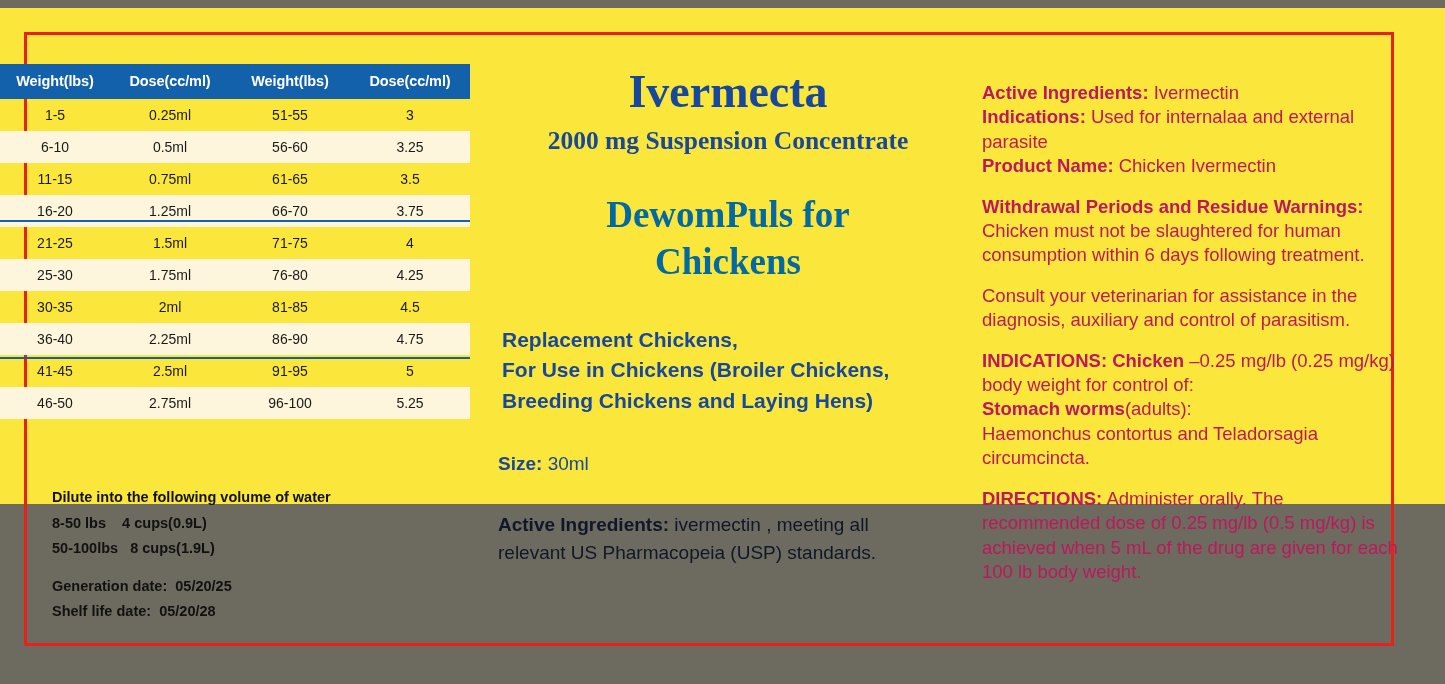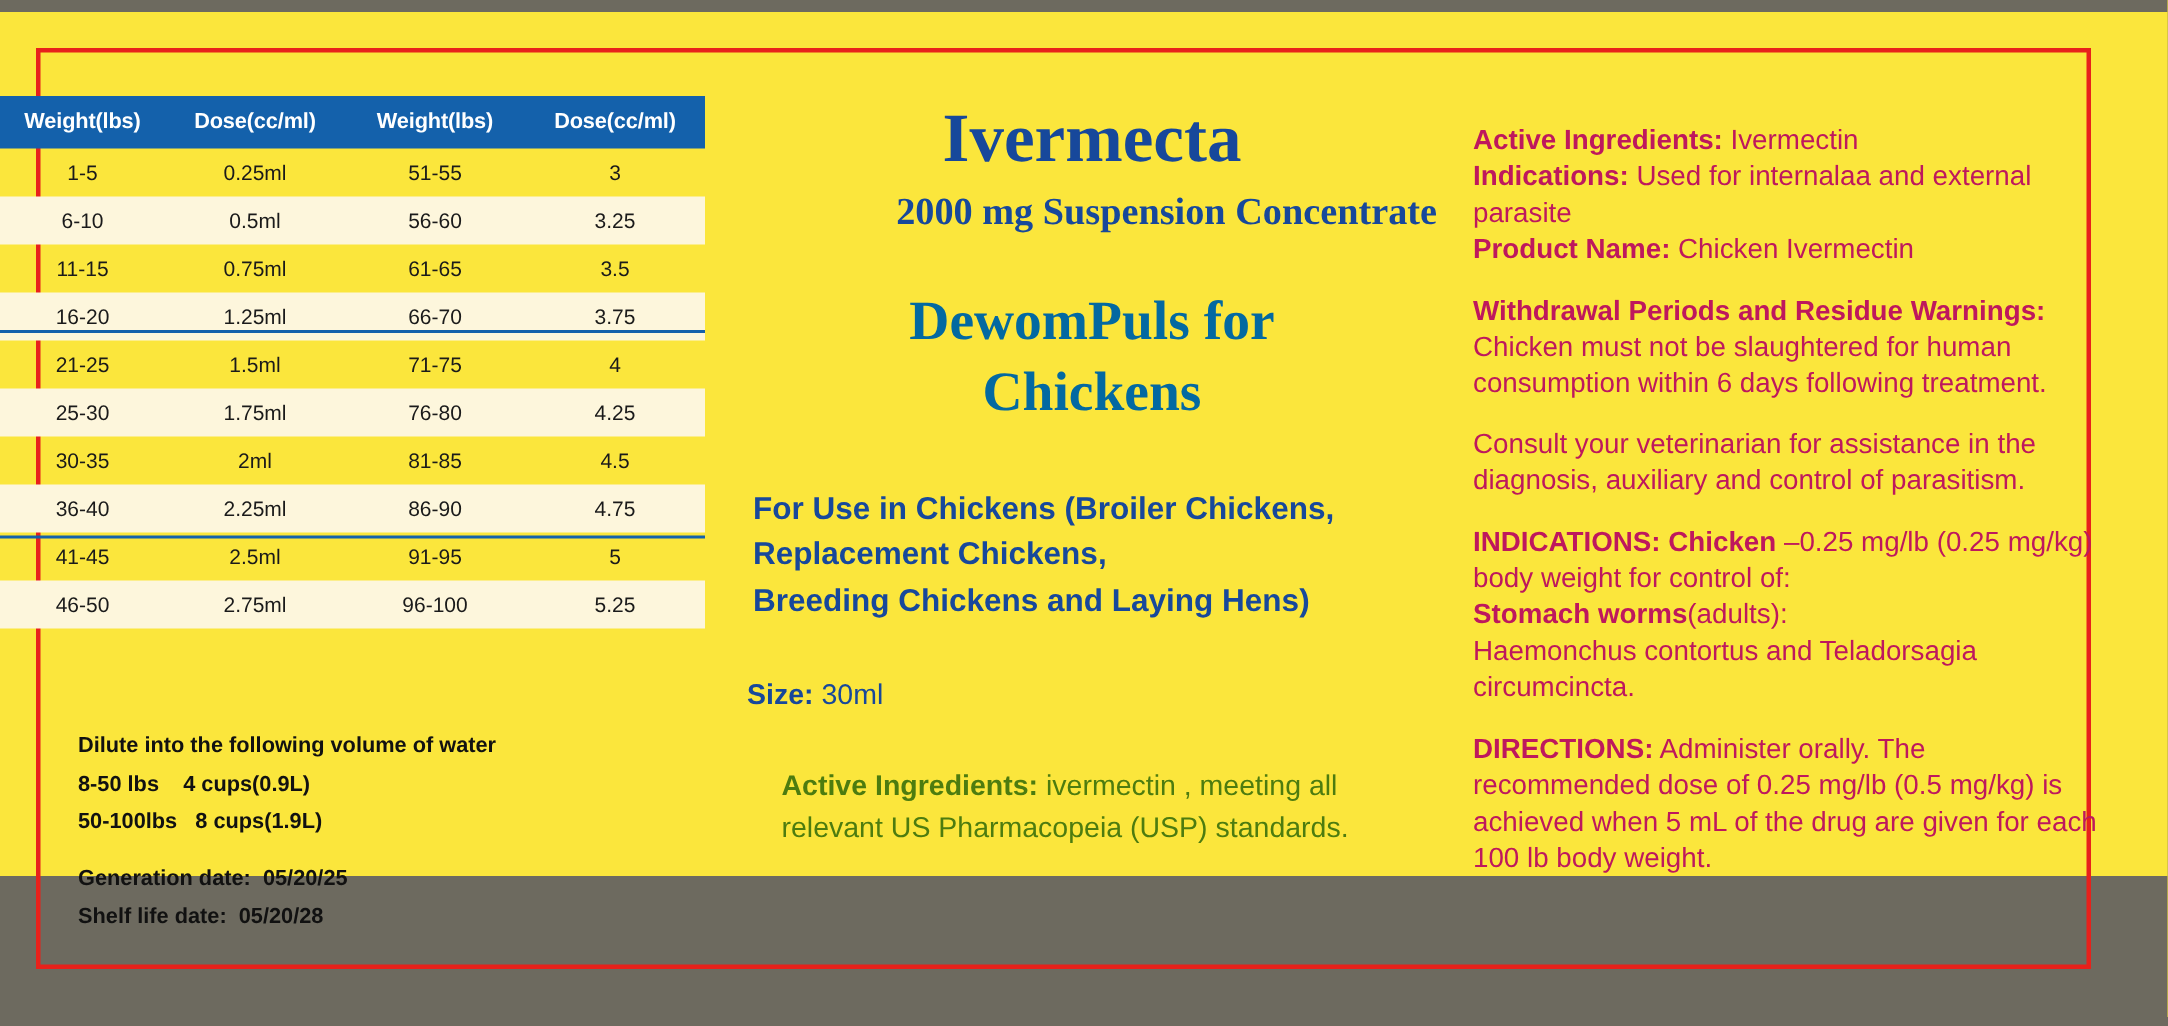--- a/index.html
+++ b/index.html
@@ -11,21 +11,21 @@
     height: 684px;
     background: #6d6a5f;
     font-family: "Liberation Sans", sans-serif;
     overflow: hidden;
   }
   .label-canvas {
     position: absolute;
     left: 0;
     top: 8px;
     width: 1445px;
-    height: 576px;
+    height: 496px;
     background: #fbe63c;
   }
   .red-border {
     position: absolute;
     left: 24px;
     top: 24px;
     width: 1370px;
     height: 614px;
     border: 3px solid #e8211b;
     box-sizing: border-box;
@@ -116,21 +116,21 @@
     color: #17489b;
     text-align: center;
     letter-spacing: 0px;
     line-height: 1.05;
   }
   .brand-sub {
     font-family: "Liberation Serif", serif;
     font-weight: bold;
     font-size: 25.5px;
     color: #17489b;
-    text-align: right;
+    text-align: center;
     margin-top: 10px;
   }
   .product-title {
     font-family: "Liberation Serif", serif;
     font-weight: bold;
     font-size: 37px;
     color: #0369a1;
     text-align: center;
     line-height: 1.25;
     margin-top: 36px;
@@ -146,24 +146,23 @@
   .size-line {
     font-size: 19px;
     color: #17489b;
     margin-top: 37px;
     margin-left: 0px;
   }
   .size-line b { font-weight: bold; }
   .size-line span.val { font-weight: normal; }
   .active-line {
     font-size: 19px;
-    color: #4d7c0f;
+    color: #0f172a;
     margin-top: 36px;
     line-height: 1.45;
-    margin-left: 23px;
   }
   .active-line b { font-weight: bold; }
 
   
   .right-col {
     position: absolute;
     left: 982px;
     top: 73px;
     width: 420px;
     color: #be185d;
@@ -276,22 +275,22 @@
   </div>
 
   <div class="center-col">
     <div class="brand">Ivermecta</div>
     <div class="brand-sub">2000 mg Suspension Concentrate</div>
     <div class="product-title">
       <div>DewomPuls for</div>
       <div>Chickens</div>
     </div>
     <div class="use-text">
+      <div>Replacement Chickens,</div>
       <div>For Use in Chickens (Broiler Chickens,</div>
-      <div>Replacement Chickens,</div>
       <div>Breeding Chickens and Laying Hens)</div>
     </div>
     <div class="size-line">
       <b>Size:</b>
       <span class="val">30ml</span>
     </div>
     <div class="active-line">
       <b>Active Ingredients:</b>
       <span>ivermectin , meeting all</span><br>
       <span>relevant US Pharmacopeia (USP) standards.</span>

